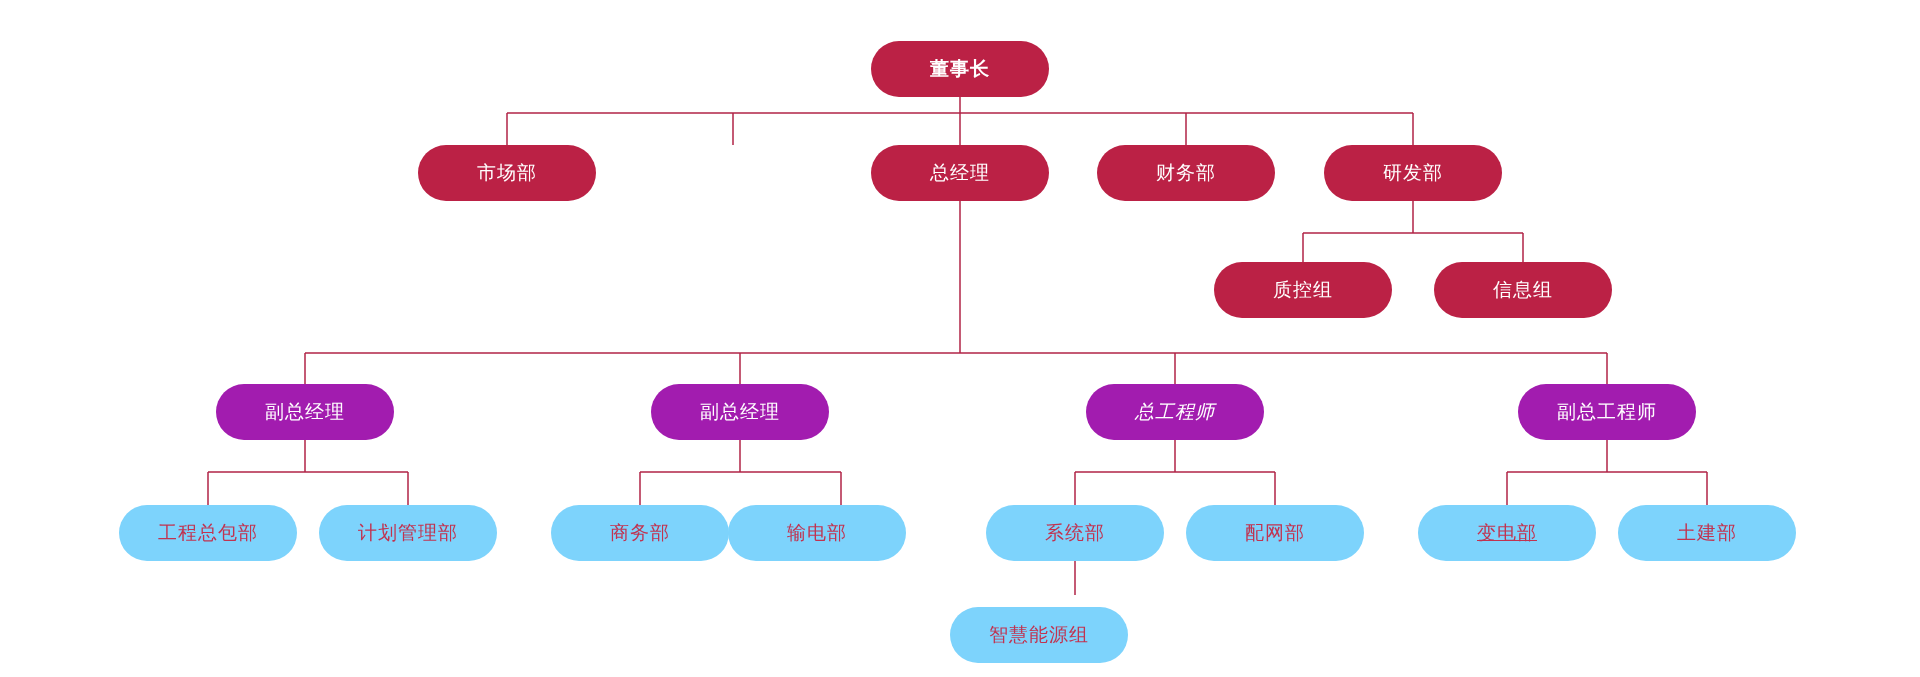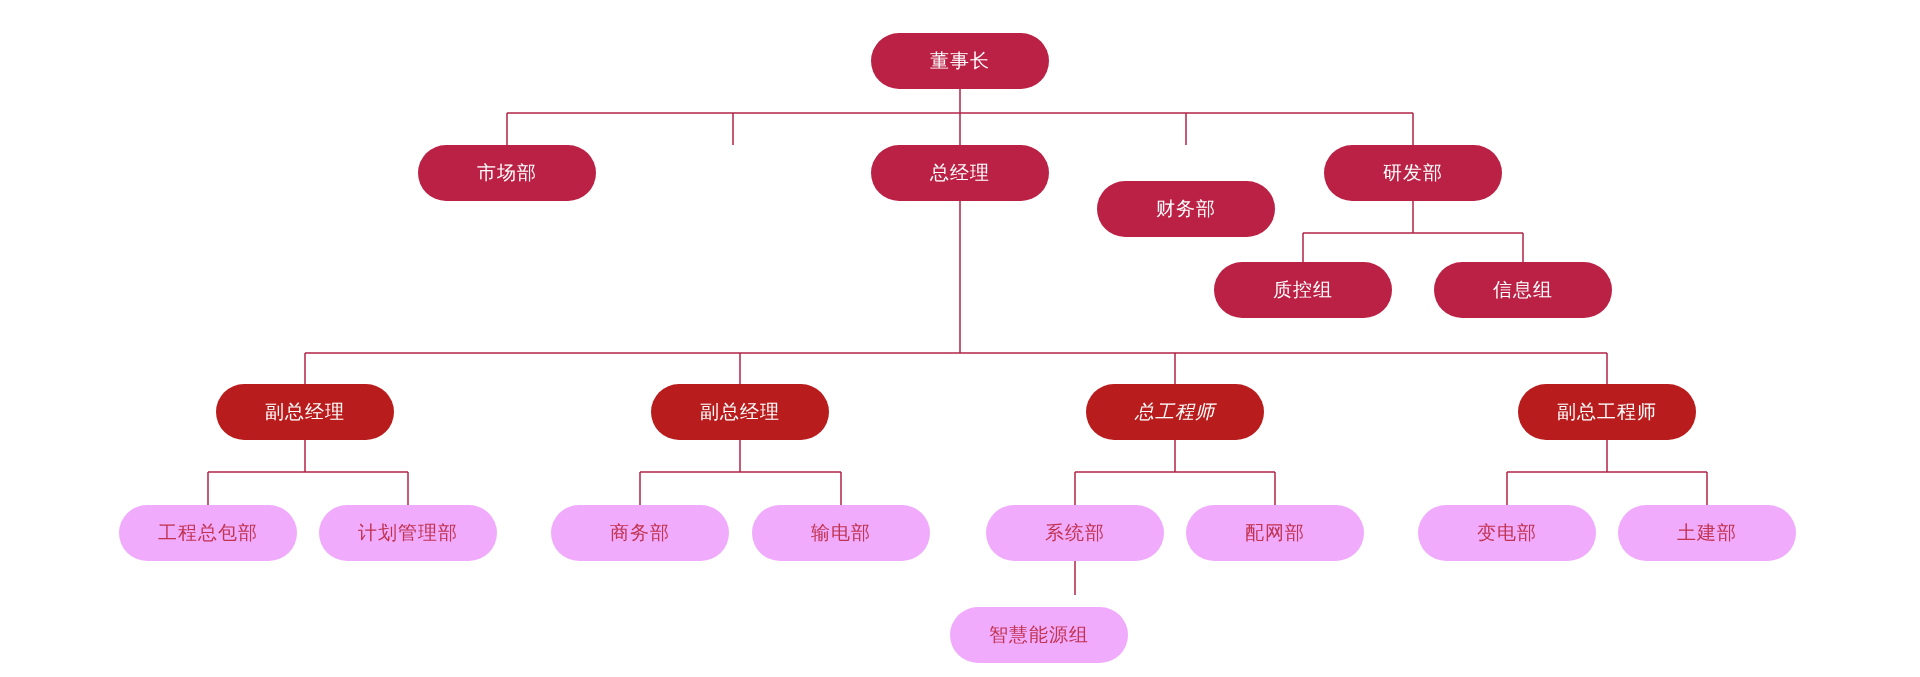--- a/index.html
+++ b/index.html
@@ -30,47 +30,47 @@
     display: flex;
     align-items: center;
     justify-content: center;
     font-size: 19px;
     font-weight: 500;
     letter-spacing: 1px;
     white-space: nowrap;
     box-sizing: border-box;
   }
   .node-dark  { background: #bb2145; color: #ffffff; }
-  .node-pink  { background: #b91c1c; color: #ffffff; }
-  .node-light { background: #f0abfc; color: #c13350; }
+  .node-pink  { background: #a21caf; color: #ffffff; }
+  .node-light { background: #7dd3fc; color: #c13350; }
 
   
-  .n-chairman        { left: 871px;  top: 33px; }
+  .n-chairman        { left: 871px;  top: 41px; font-weight: bold; }
   
   .n-marketing       { left: 418px;  top: 145px; }
   .n-office          { left: 644px;  top: 145px; }
   .n-gm              { left: 871px;  top: 145px; }
-  .n-finance         { left: 1097px; top: 145px; margin-top: 36px; }
+  .n-finance         { left: 1097px; top: 145px; }
   .n-rd              { left: 1324px; top: 145px; }
   
   .n-qc              { left: 1214px; top: 262px; }
   .n-info            { left: 1434px; top: 262px; }
   
   .n-dgm1            { left: 216px;  top: 384px; }
   .n-dgm2            { left: 651px;  top: 384px; }
   .n-chiefeng        { left: 1086px; top: 384px; font-style: italic; }
   .n-dchiefeng       { left: 1518px; top: 384px; }
   
   .n-epc             { left: 119px;  top: 505px; }
   .n-planning        { left: 319px;  top: 505px; }
   .n-commerce        { left: 551px;  top: 505px; }
-  .n-transmission    { left: 752px;  top: 505px; }
+  .n-transmission    { left: 728px;  top: 505px; }
   .n-system          { left: 986px;  top: 505px; }
   .n-distribution    { left: 1186px; top: 505px; }
-  .n-substation      { left: 1418px; top: 505px; }
+  .n-substation      { left: 1418px; top: 505px; text-decoration: underline; }
   .n-civil           { left: 1618px; top: 505px; }
   
   .n-smartenergy     { left: 950px;  top: 595px; margin-top: 12px; }
 </style>
 </head>
 <body>
 
 <div class="canvas">
 
   <svg class="connectors" viewBox="0 0 1920 677" xmlns="http://www.w3.org/2000/svg">

